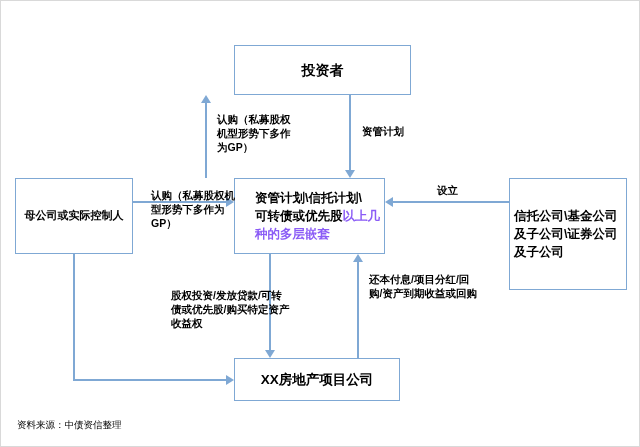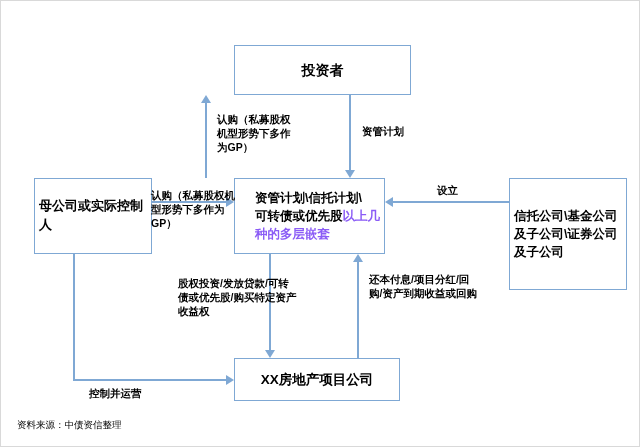--- a/index.html
+++ b/index.html
@@ -44,22 +44,21 @@
     font-weight: bold;
     line-height: 1.45;
     padding: 2px 4px;
   }
   #box-investor {
     left: 233px; top: 44px; width: 177px; height: 50px;
     font-size: 14px;
   }
   #box-parent {
     left: 14px; top: 177px; width: 118px; height: 76px;
-    font-size: 13px;
-    margin-left: 19px;
+    font-size: 11px;
   }
   #box-center {
     left: 233px; top: 177px; width: 151px; height: 76px;
     font-size: 12.5px;
     justify-content: flex-end;
     text-align: left;
     padding: 3px 4px;
   }
   #box-center .line { display: block; }
   .red { color: #8b5cf6; }
@@ -76,21 +75,21 @@
     font-size: 10.5px;
     line-height: 1.32;
     font-weight: bold;
     color: #000000;
     white-space: pre-line;
   }
   #lbl-subscribe-top { left: 216px; top: 112px; width: 82px; }
   #lbl-income { left: 361px; top: 124px; width: 70px; }
   #lbl-subscribe-left { left: 150px; top: 188px; width: 84px; }
   #lbl-setup { left: 436px; top: 183px; width: 60px; }
-  #lbl-equity-invest { left: 170px; top: 276px; width: 120px; margin-left: 7px; }
+  #lbl-equity-invest { left: 170px; top: 288px; width: 120px; }
   #lbl-repay { left: 368px; top: 272px; width: 112px; }
   #lbl-control { left: 88px; top: 386px; width: 96px; }
   #source {
     position: absolute;
     left: 16px; top: 418px;
     font-size: 9.5px;
     color: #000000;
   }
   .conn { position: absolute; background: #7fa8d4; }
   .arrow {
@@ -171,16 +170,15 @@
   <div class="box" id="box-project">
     <span>XX房地产项目公司</span>
   </div>
 
   <div class="label" id="lbl-subscribe-top">认购（私募股权机型形势下多作为GP）</div>
   <div class="label" id="lbl-income">资管计划</div>
   <div class="label" id="lbl-subscribe-left">认购（私募股权机型形势下多作为GP）</div>
   <div class="label" id="lbl-setup">设立</div>
   <div class="label" id="lbl-equity-invest">股权投资/发放贷款/可转债或优先股/购买特定资产收益权</div>
   <div class="label" id="lbl-repay">还本付息/项目分红/回购/资产到期收益或回购</div>
-  <div class="label" id="lbl-control">控制并运营</div>
 
   <div id="source">资料来源：中债资信整理</div>
 </div>
 
 </body></html>

